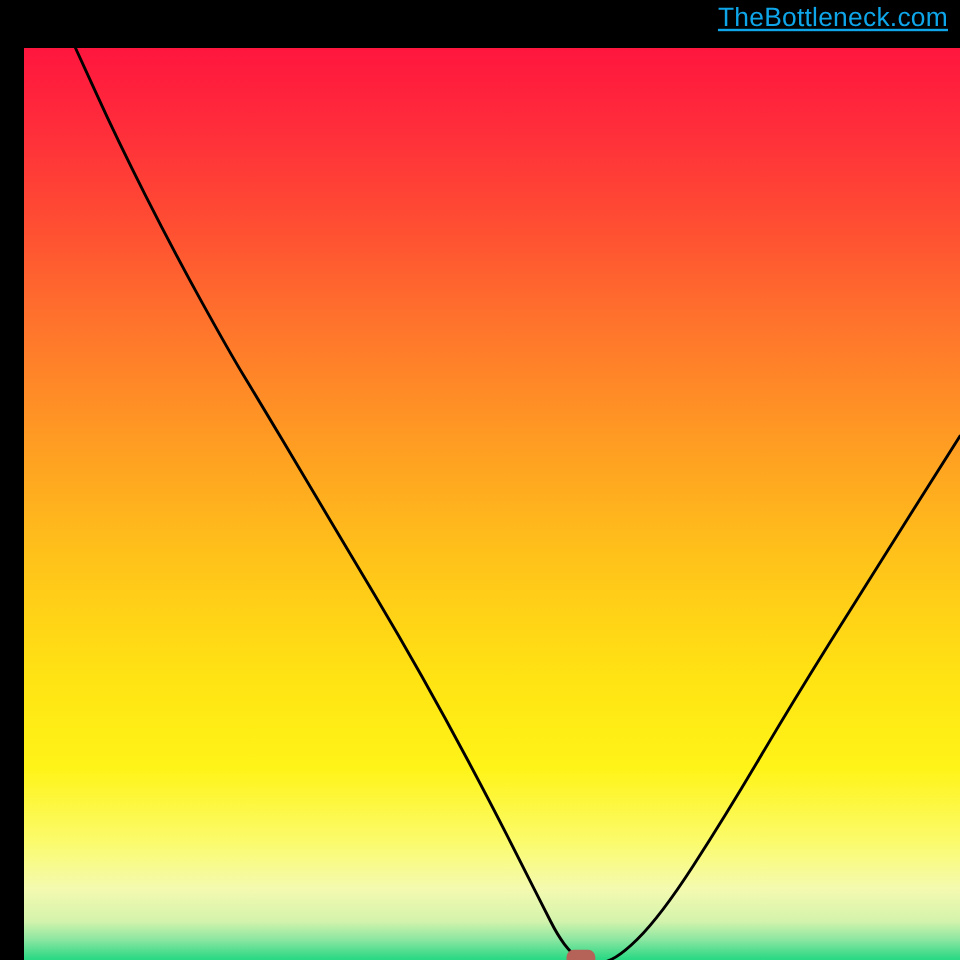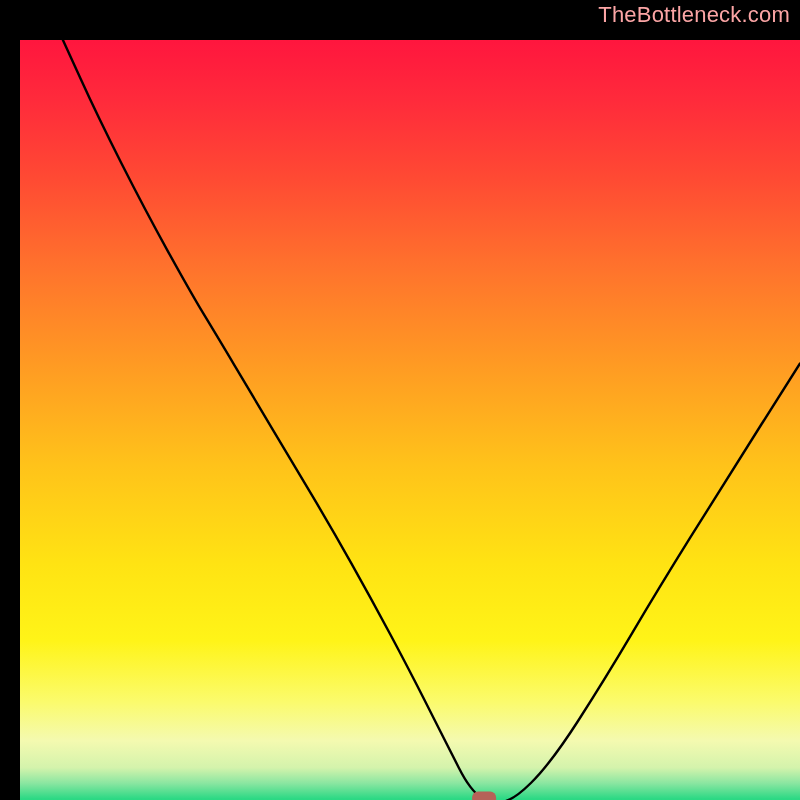--- a/index.html
+++ b/index.html
@@ -16,25 +16,26 @@
     left: 10px;
     top: 20px;
     width: 780px;
     height: 770px;
     background: #000000;
   }
   .watermark {
     position: absolute;
     top: 2px;
     right: 10px;
-    color: #fca5a5;
+    color: #0ea5e9;
     font-size: 22px;
     font-weight: 500;
     letter-spacing: 0.2px;
     user-select: none;
+    text-decoration: underline;
   }
   .plot-area {
     position: absolute;
     left: 10px;
     top: 20px;
     width: 780px;
     height: 770px;
   }
   svg {
     display: block;

